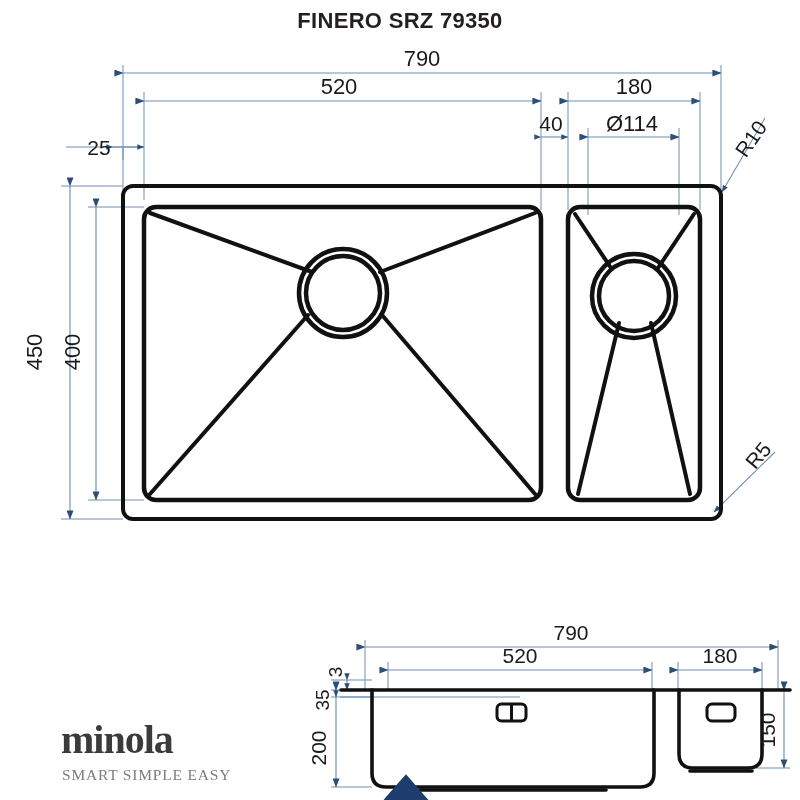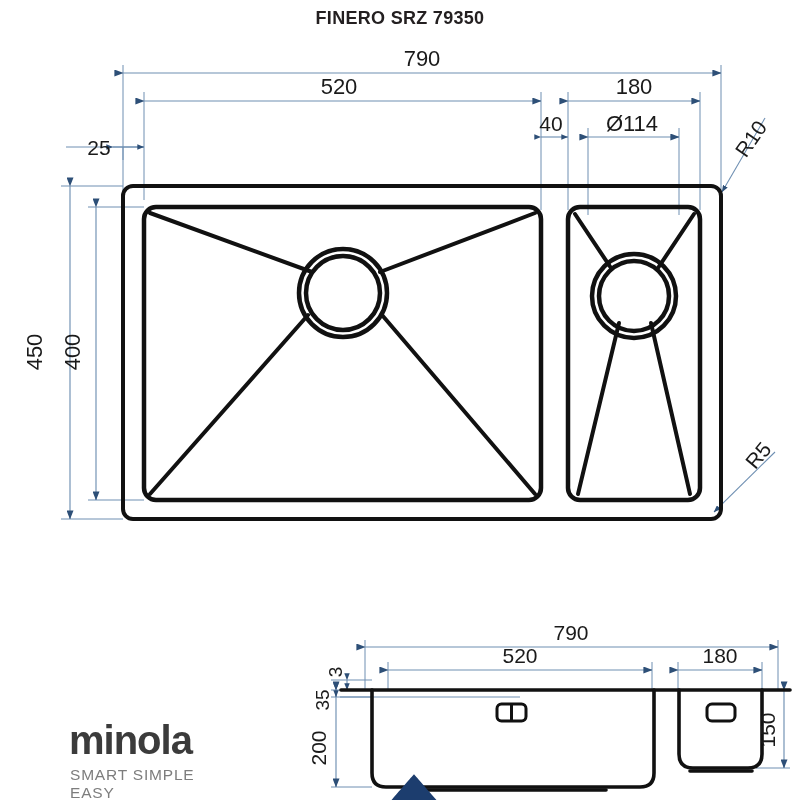--- a/index.html
+++ b/index.html
@@ -1,22 +1,22 @@
 <!DOCTYPE html>
 <html><head>
 <meta charset="utf-8">
 <style>
   html,body{margin:0;padding:0;background:#ffffff;}
   body{width:800px;height:800px;position:relative;overflow:hidden;
        font-family:"Liberation Sans","DejaVu Sans",sans-serif;color:#1a1a1a;}
   #stage{position:absolute;inset:0;width:800px;height:800px;}
   #title{position:absolute;left:0;top:8px;width:800px;text-align:center;
-         font-size:18px;font-weight:bold;letter-spacing:.3px;color:#231f20;}
+         font-size:22px;font-weight:bold;letter-spacing:.3px;color:#231f20;}
   svg{position:absolute;left:0;top:0;width:800px;height:800px;}
-  .logo-wrap{position:absolute;left:14px;top:718px;width:230px;height:74px;}
+  .logo-wrap{position:absolute;left:6px;top:718px;width:230px;height:74px;font-family:Liberation Serif, serif;}
   .logo-text{position:absolute;left:55px;top:2px;font-size:40px;font-weight:600;
              color:#3b3b3b;letter-spacing:-1px;line-height:1;}
   .logo-tag{position:absolute;left:56px;top:48px;font-size:15.5px;color:#7d7d7d;
             letter-spacing:.8px;font-weight:400;}
   .dropwrap{position:absolute;left:0;top:4px;width:44px;height:46px;}
 </style>
 </head>
 <body>
 
 <div id="stage">

